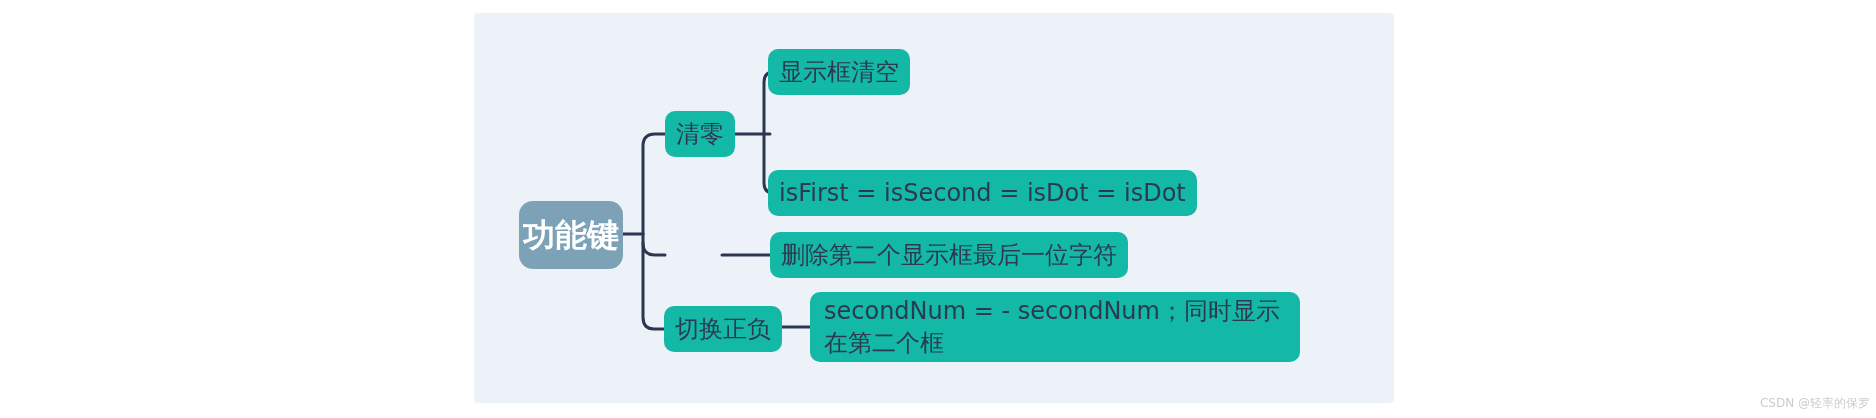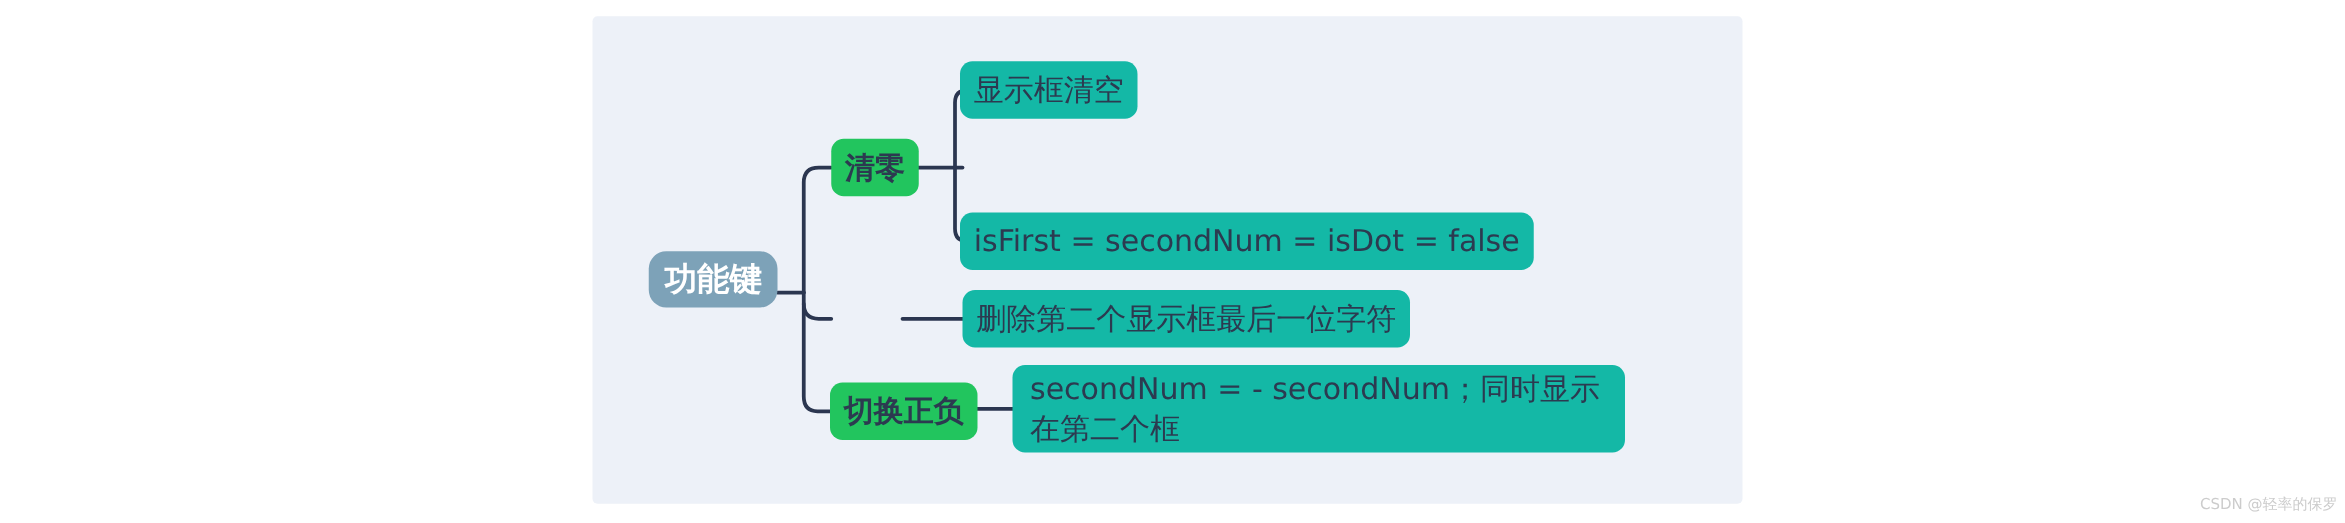--- a/index.html
+++ b/index.html
@@ -37,36 +37,36 @@
     align-items: center;
     white-space: nowrap;
     box-sizing: border-box;
     color: #2c3a50;
     font-size: 24px;
     line-height: 1;
   }
   .node-root {
     left: 45px;
     top: 188px;
-    height: 45px;
+    height: 68px;
     padding: 0 4px;
     min-width: 103px;
     justify-content: center;
     background: #7da2b8;
     color: #ffffff;
-    font-size: 26px;
+    font-size: 32px;
     font-weight: bold;
     border-radius: 14px;
   }
   .node-branch {
     height: 46px;
     padding: 0 11px;
-    background: #22c55e;
+    background: #14b8a6;
     border-radius: 10px;
-    font-weight: 700;
+    font-weight: 400;
   }
   .node-child {
     height: 46px;
     padding: 0 11px;
     background: #14b8a6;
     border-radius: 10px;
     font-weight: 400;
   }
   .branch-clear    { left: 191px; top: 98px;  }
   .branch-back     { left: 191px; top: 219px; }
@@ -122,21 +122,21 @@
         <path d="M248 242 H298"></path>
 
         <path d="M280 314 H338"></path>
       </g>
     </svg>
 
     <div class="node node-root">功能键</div>
 
     <div class="node node-branch branch-clear">清零</div>
     <div class="node node-child child-1">显示框清空</div>
-    <div class="node node-child child-3">isFirst = secondNum = isDot = false</div>
+    <div class="node node-child child-3">isFirst = isSecond = isDot = isDot</div>
 
     <div class="node node-child child-4">删除第二个显示框最后一位字符</div>
 
     <div class="node node-branch branch-toggle">切换正负</div>
     <div class="node node-child child-5">secondNum = - secondNum；同时显示在第二个框</div>
 
   </div>
 
   <div class="watermark">CSDN @轻率的保罗</div>
 

